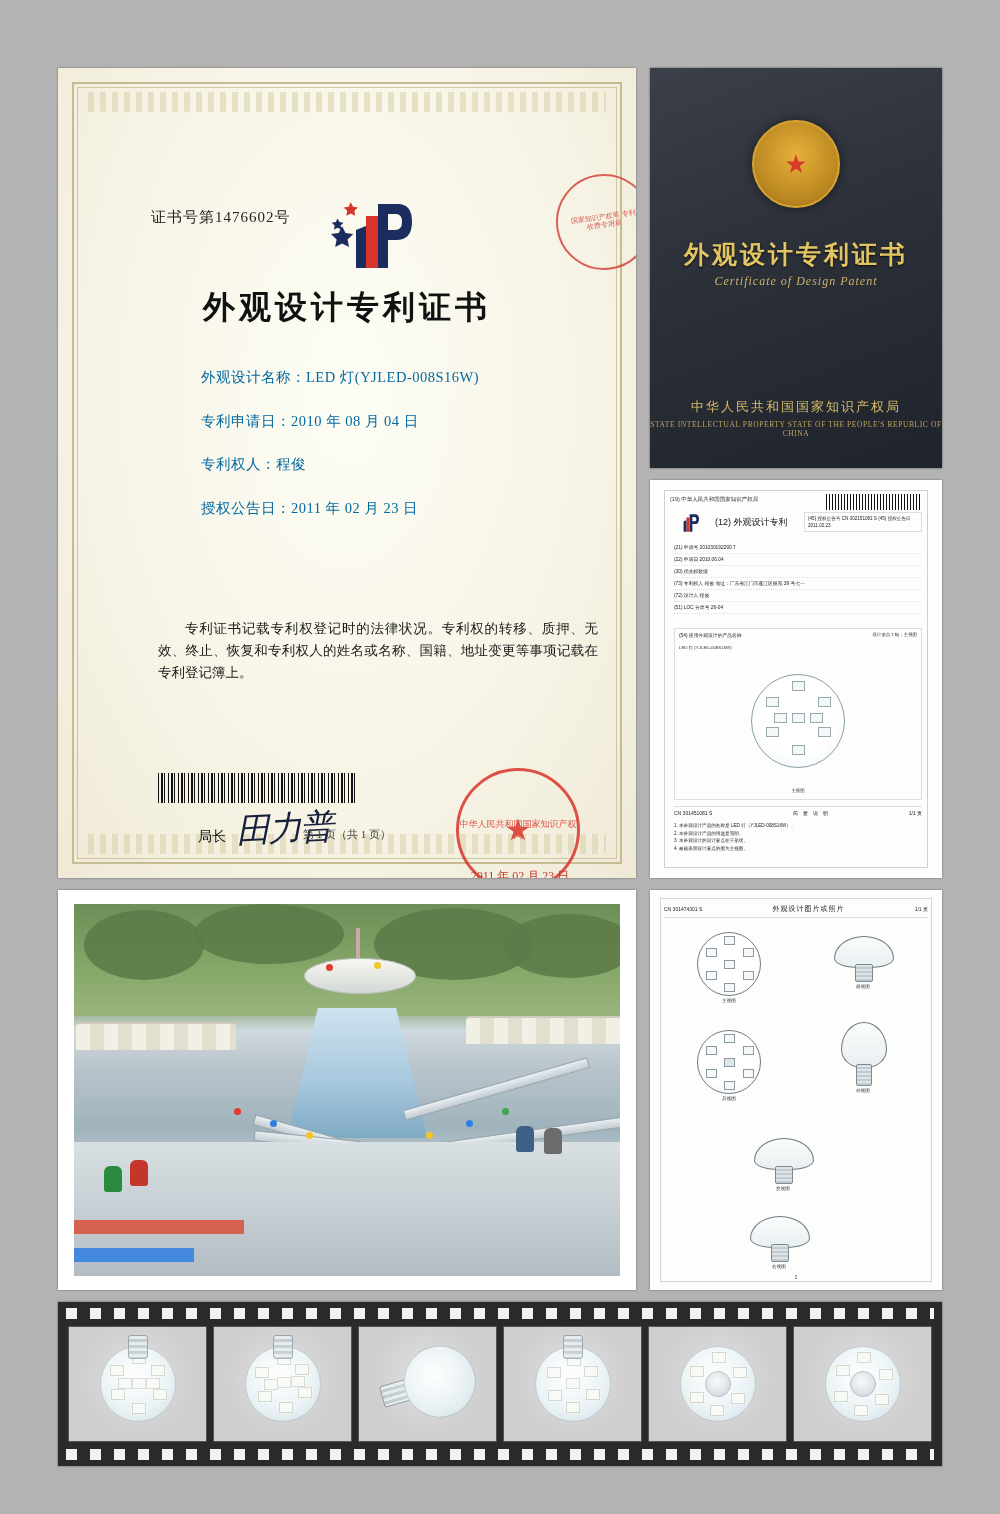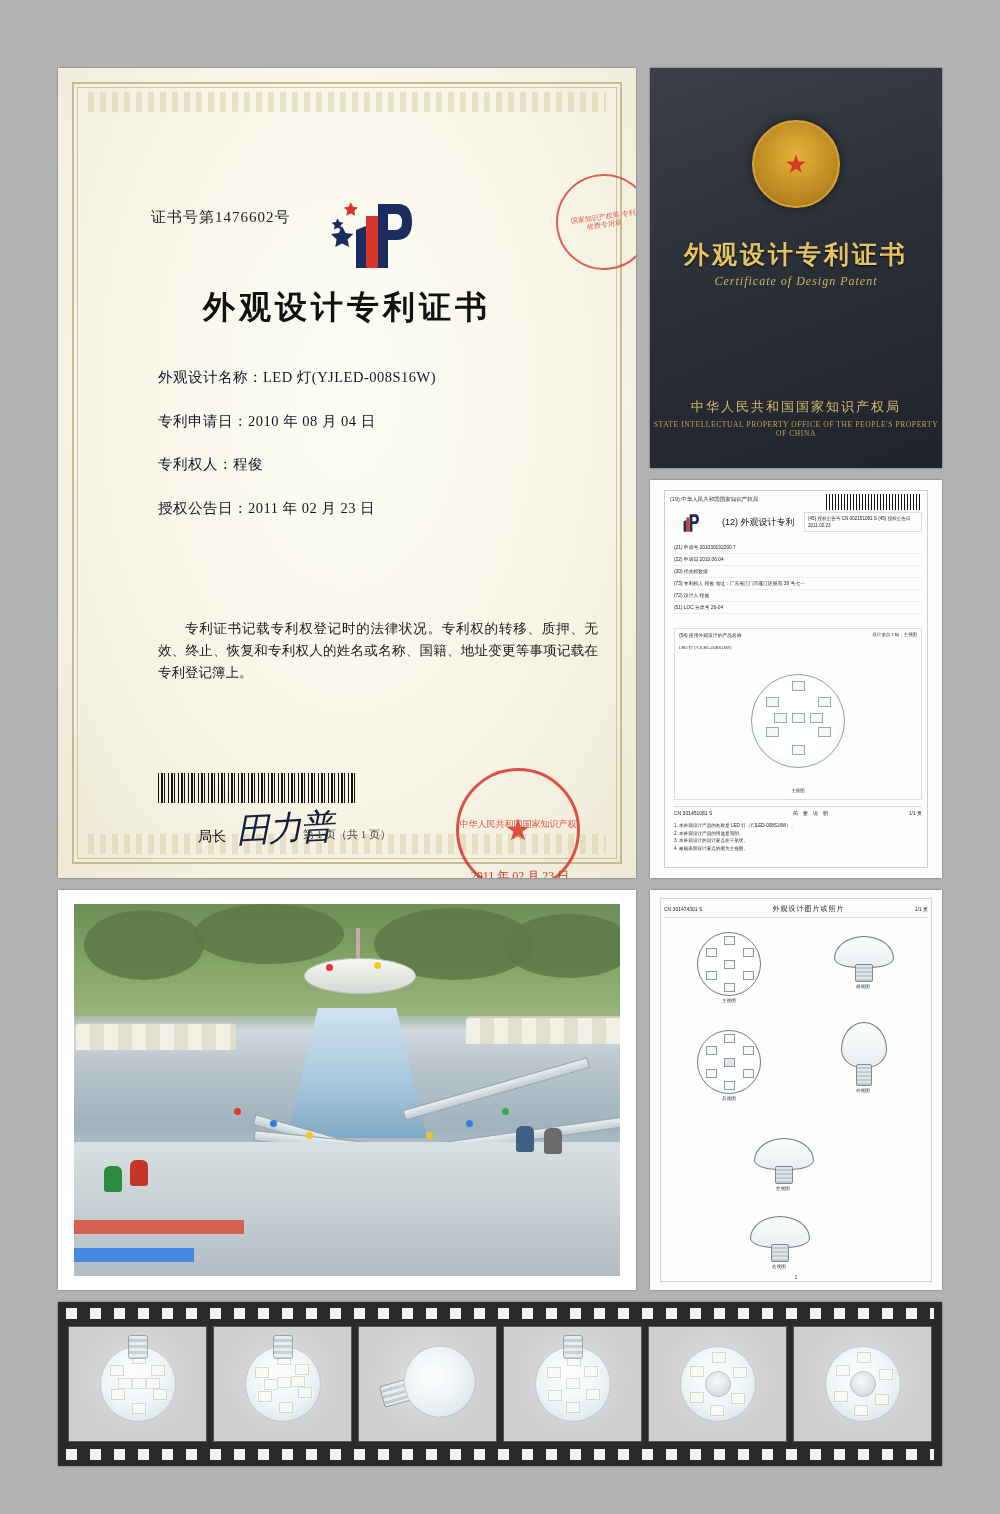--- a/index.html
+++ b/index.html
@@ -63,21 +63,21 @@
     font-size:15px;letter-spacing:1px;color:#222;
   }
   .cert-title{
     position:absolute;left:0;right:0;top:218px;text-align:center;
     font-size:32px;font-weight:bold;letter-spacing:4px;color:#111;
   }
   .fields{
     position:absolute;left:100px;top:300px;width:420px;
   }
   .field{
-    font-size:14.5px;color:#0f172a;margin-bottom:24.5px;letter-spacing:.5px;
+    font-size:14.5px;color:#0369a1;margin-bottom:24.5px;letter-spacing:.5px;margin-left:43px;
   }
   .body-text{
     position:absolute;left:100px;top:550px;width:440px;
     font-size:13.5px;line-height:22px;color:#1a1a1a;text-align:justify;
   }
   .body-text p{margin:0 0 4px 0;text-indent:2em;}
 
   .barcode{
     position:absolute;left:100px;top:705px;width:200px;height:30px;
     background:repeating-linear-gradient(90deg,
@@ -166,21 +166,21 @@
   .spec-inner{position:absolute;left:14px;top:10px;right:14px;bottom:10px;border:1px solid #cfcfcf;}
   .spec-topline{
     position:absolute;left:20px;top:16px;font-size:5.5px;color:#333;
   }
   .spec-barcode{
     position:absolute;right:20px;top:14px;width:96px;height:16px;
     background:repeating-linear-gradient(90deg,#111 0 1px,transparent 1px 3px,#111 3px 4px,transparent 4px 6px);
   }
   .spec-logo{position:absolute;left:24px;top:32px;width:28px;height:22px;}
   .spec-headline{
-    position:absolute;left:72px;top:36px;font-size:9px;color:#111;
+    position:absolute;left:65px;top:36px;font-size:9px;color:#111;
   }
   .spec-rightbox{
     position:absolute;right:20px;top:32px;width:110px;font-size:4.6px;color:#222;line-height:7px;
     border:1px solid #ddd;padding:2px 3px;
   }
   .spec-rows{
     position:absolute;left:24px;top:62px;right:20px;
     font-size:4.8px;color:#222;line-height:9px;
   }
   .spec-rows div{border-bottom:1px dotted #e2e2e2;padding:1px 0;}
@@ -422,21 +422,21 @@
     </div>
     <div class="seal-date">2011 年 02 月 23 日</div>
     <div class="page-foot">第 1 页（共 1 页）</div>
   </div>
 
   <div class="cover">
     <div class="cover-emblem">★</div>
     <div class="cover-title">外观设计专利证书</div>
     <div class="cover-sub">Certificate of Design Patent</div>
     <div class="cover-org">中华人民共和国国家知识产权局</div>
-    <div class="cover-org-en">STATE INTELLECTUAL PROPERTY OFFICE OF THE PEOPLE'S PROPERTY OF CHINA</div>
+    <div class="cover-org-en">STATE INTELLECTUAL PROPERTY STATE OF THE PEOPLE'S REPUBLIC OF CHINA</div>
   </div>
 
   <div class="spec">
     <div class="spec-inner"></div>
     <div class="spec-topline">(19) 中华人民共和国国家知识产权局</div>
     <div class="spec-barcode"></div>
 
     <svg class="spec-logo" viewBox="0 0 92 80">
       <path d="M52 8 L72 8 Q86 8 86 26 Q86 44 70 44 L62 44 L62 72 L52 72 Z" fill="#1b2c5e"></path>
       <path d="M62 18 L70 18 Q76 18 76 26 Q76 34 69 34 L62 34 Z" fill="#fff"></path>

